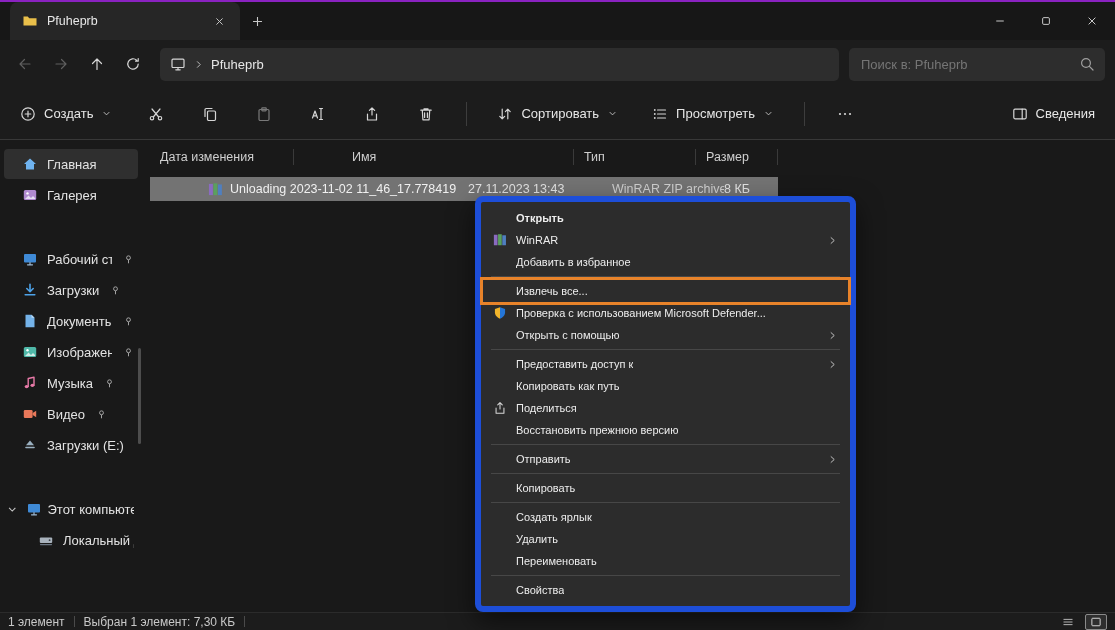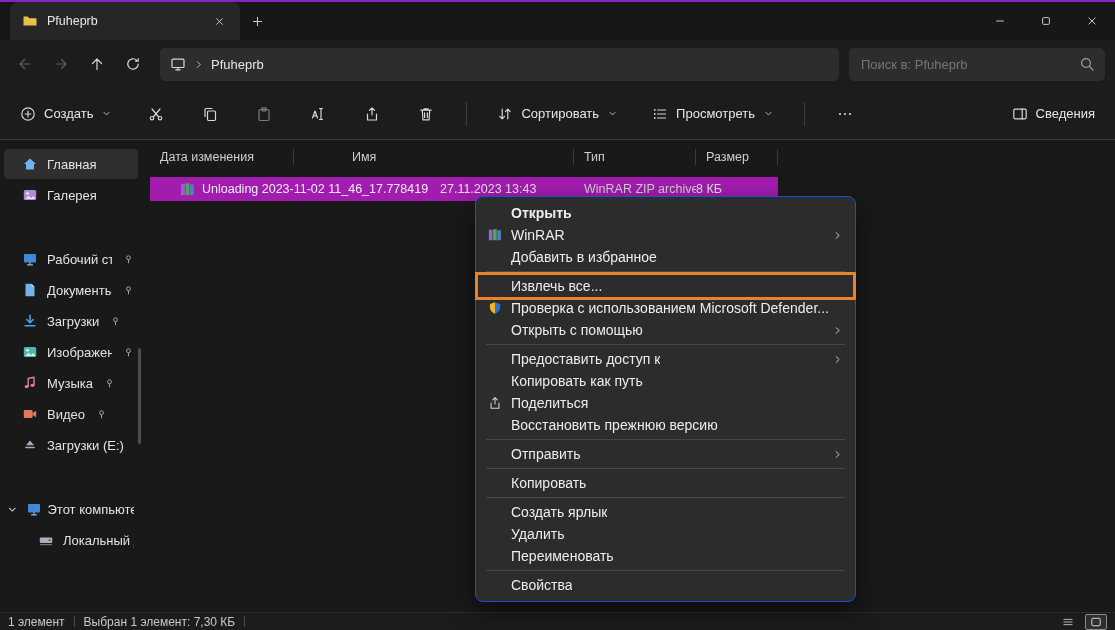--- a/index.html
+++ b/index.html
@@ -60,32 +60,32 @@
 
   .main { flex:1; position:relative; padding:4px 0 0 8px; }
   .cols { display:flex; height:26px; align-items:center; color:#cfcfcf; font-size:12.5px; }
   .col { height:100%; display:flex; align-items:center; position:relative; flex:none; }
   .col::after { content:''; position:absolute; right:0; top:5px; bottom:5px; width:1px; background:#3a3a3a; }
   .col-name { width:280px; padding-left:58px; }
   .col-date { width:144px; padding-left:10px; }
   .col-type { width:122px; padding-left:10px; }
   .col-size { width:82px;  padding-left:10px; }
 
-  .file-row { display:flex; align-items:center; height:24px; width:628px; background:#a21caf;
-              margin-top:7px; font-size:12.5px; color:#f0f0f0; }
+  .file-row { display:flex; align-items:center; height:24px; width:628px; background:#737373;
+              margin-top:7px; font-size:12.5px; color:#f0f0f0;padding-left:28px; }
   .cell { flex:none; white-space:nowrap; overflow:hidden; }
   .cell-name { width:280px; display:flex; align-items:center; gap:7px; padding-left:30px; }
   .cell-date { width:144px; padding-left:10px; color:#e2e2e2; }
   .cell-type { width:122px; padding-left:10px; color:#cfcfcf; }
   .cell-size { width:82px;  padding-right:12px; color:#e2e2e2; }
 
   
   .ctx { position:absolute; left:475px; top:194px; width:381px; background:#2c2c2c;
-         border:1px solid #1d4ed8; border-radius:8px; padding:5px 0; z-index:10;
-         box-shadow:0 10px 26px rgba(0,0,0,.55); font-size:14px; }
+         border:6px solid #1d4ed8; border-radius:8px; padding:5px 0; z-index:10;
+         box-shadow:0 10px 26px rgba(0,0,0,.55); font-size:11px; }
   .mi { height:22px; display:flex; align-items:center; padding:0 12px 0 35px; position:relative; color:#ededed; }
   .mi .mi-ic { position:absolute; left:10px; top:2px; width:18px; height:18px;
                display:flex; align-items:center; justify-content:center; }
   .mi .mi-label { white-space:nowrap; overflow:hidden; }
   .mi .sub { margin-left:auto; }
   .mi.bold { font-weight:bold; }
   .mi.highlight::after { content:''; position:absolute; left:-1px; right:-1px; top:-3px; bottom:-3px;
                border:3px solid #e8832a; pointer-events:none; }
   .m-sep { height:1px; background:#474747; margin:3px 10px; }
 
@@ -286,35 +286,35 @@
           <rect x="2" y="3" width="12" height="8.5" rx="1" fill="#3f8ad6" stroke="none"></rect>
           <path d="M5.5 13.8h5M8 11.5v2.3" stroke="#9bb8d4"></path>
           </svg>
         <span class="lbl">Рабочий сто</span>
         <svg class="pin" width="11" height="11" viewBox="0 0 16 16">
           <circle cx="8" cy="5.5" r="2.8" stroke="#a8a8a8" fill="none" stroke-width="1.4"></circle>
           <path d="M8 8.5v5" stroke="#a8a8a8" stroke-width="1.4"></path>
           </svg>
       </div>
       <div class="side-item">
-        <svg class="i ico" viewBox="0 0 16 16">
-          <path d="M3.5 1.8h6l3 3v9.4h-9z" fill="#74b2e8" stroke="none"></path>
-          <path d="M9.5 1.8v3h3z" fill="#bcdaf4" stroke="none"></path>
-          </svg>
-        <span class="lbl">Документы</span>
+        <svg class="i ico" viewBox="0 0 16 16" style="stroke:#4da2e8;stroke-width:1.6">
+          <path d="M8 2.2v7.3M4.8 6.5L8 9.7l3.2-3.2M3.2 12.8h9.6"></path>
+          </svg>
+        <span class="lbl">Загрузки</span>
         <svg class="pin" width="11" height="11" viewBox="0 0 16 16">
           <circle cx="8" cy="5.5" r="2.8" stroke="#a8a8a8" fill="none" stroke-width="1.4"></circle>
           <path d="M8 8.5v5" stroke="#a8a8a8" stroke-width="1.4"></path>
           </svg>
       </div>
       <div class="side-item">
-        <svg class="i ico" viewBox="0 0 16 16" style="stroke:#4da2e8;stroke-width:1.6">
-          <path d="M8 2.2v7.3M4.8 6.5L8 9.7l3.2-3.2M3.2 12.8h9.6"></path>
-          </svg>
-        <span class="lbl">Загрузки</span>
+        <svg class="i ico" viewBox="0 0 16 16">
+          <path d="M3.5 1.8h6l3 3v9.4h-9z" fill="#74b2e8" stroke="none"></path>
+          <path d="M9.5 1.8v3h3z" fill="#bcdaf4" stroke="none"></path>
+          </svg>
+        <span class="lbl">Документы</span>
         <svg class="pin" width="11" height="11" viewBox="0 0 16 16">
           <circle cx="8" cy="5.5" r="2.8" stroke="#a8a8a8" fill="none" stroke-width="1.4"></circle>
           <path d="M8 8.5v5" stroke="#a8a8a8" stroke-width="1.4"></path>
           </svg>
       </div>
       <div class="side-item">
         <svg class="i ico" viewBox="0 0 16 16">
           <rect x="1.8" y="3" width="12.4" height="10" rx="1.5" fill="#4fb8a8" stroke="none"></rect>
           <circle cx="5.5" cy="6.3" r="1.2" fill="#fff" stroke="none"></circle>
           <path d="M3 12l3.5-3.5L9 11l2-2 2 2v1z" fill="#d0ece6" stroke="none"></path>

